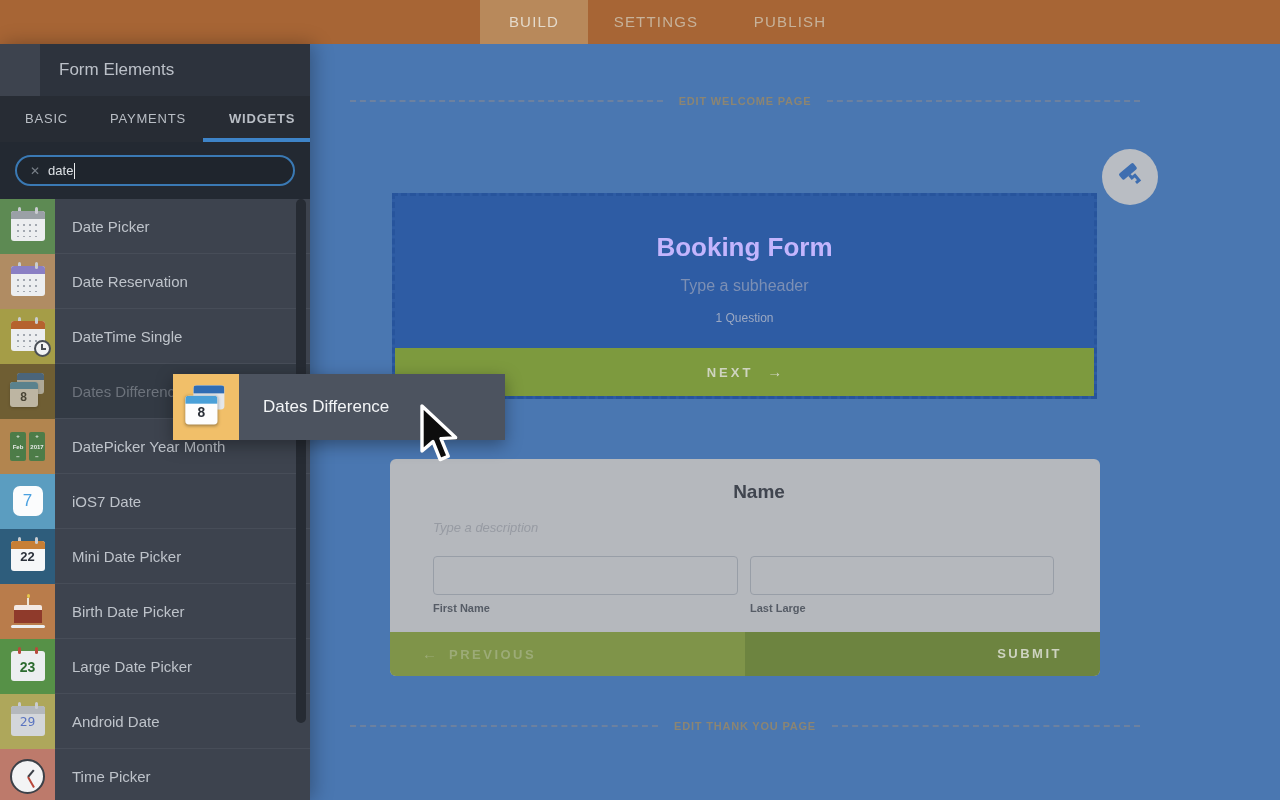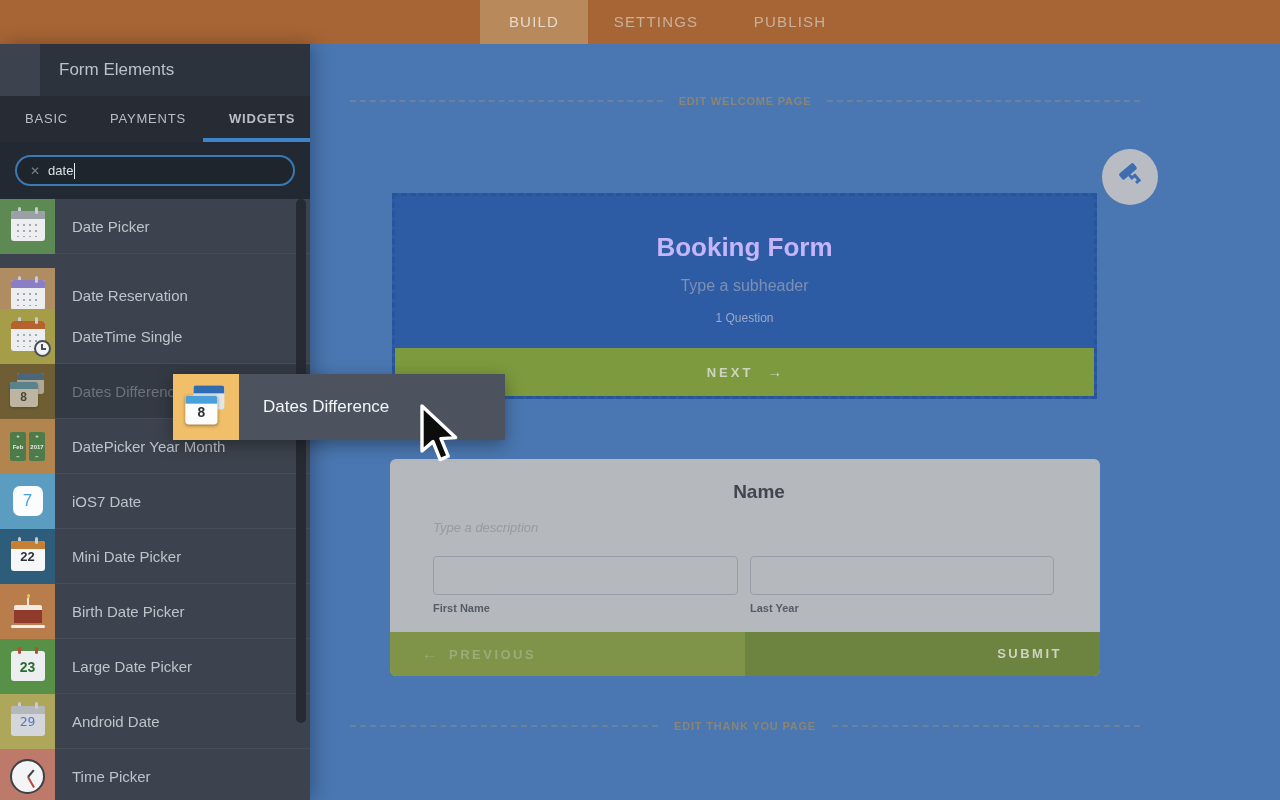--- a/index.html
+++ b/index.html
@@ -186,21 +186,21 @@
       </svg>
     </span>
   </div>
 
   <div id="name-card">
     <div class="nc-title">Name</div>
     <div class="nc-desc">Type a description</div>
     <div class="nc-input" style="left:43px; width:305px;"></div>
     <div class="nc-input" style="left:360px; width:304px;"></div>
     <div class="nc-lab" style="left:43px;">First Name</div>
-    <div class="nc-lab" style="left:360px;">Last Year</div>
+    <div class="nc-lab" style="left:360px;">Last Large</div>
     <div class="nc-footer">
       <div class="nc-prev">
         <span class="arr">←</span><span>PREVIOUS</span>
       </div>
       <div class="nc-submit">
         <span>SUBMIT</span>
       </div>
     </div>
   </div>
 
@@ -243,21 +243,21 @@
   <div class="wrow w0" style="top:155px;">
     <div class="tile">
       <div class="cal">
           <div class="ch"></div>
           <div class="cgrid"></div>
         </div>
     </div>
     <span class="wlabel">Date Picker</span>
   </div>
 
-  <div class="wrow w1" style="top:224px;">
+  <div class="wrow w1" style="top:210px;">
     <div class="tile">
       <div class="cal">
           <div class="ch"></div>
           <div class="cgrid"></div>
         </div>
     </div>
     <span class="wlabel">Date Reservation</span>
   </div>
 
   <div class="wrow w2" style="top:265px;">

